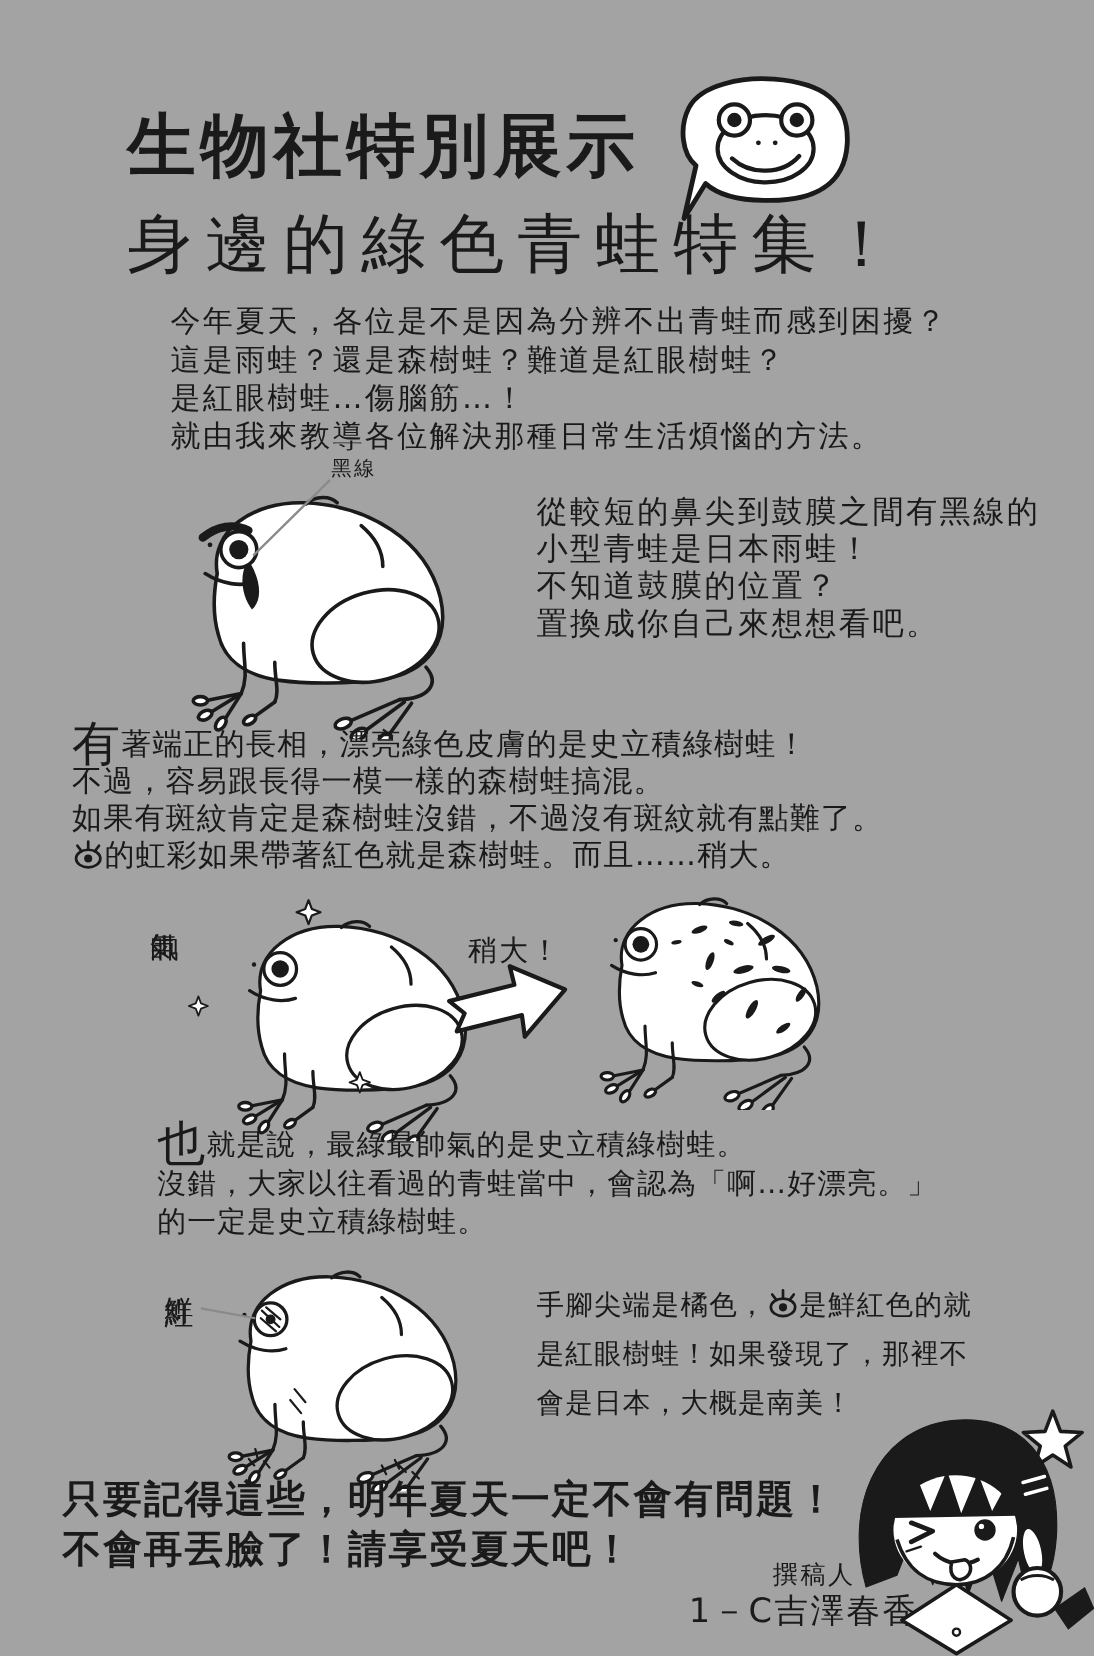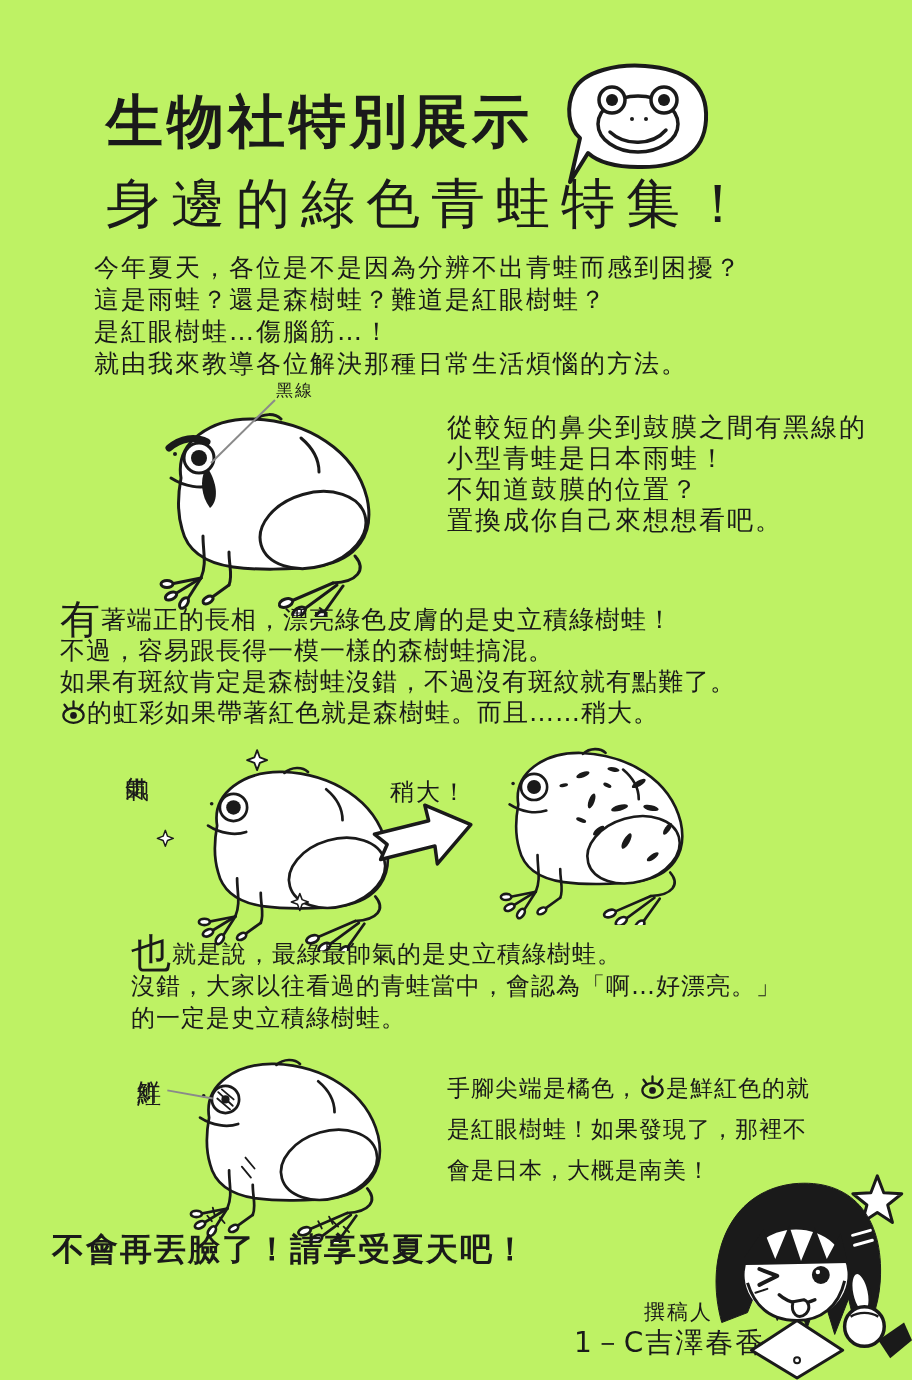--- a/index.html
+++ b/index.html
@@ -1,24 +1,24 @@
 <!DOCTYPE html>
 <html><head>
 <meta charset="utf-8">
 <style>
   html,body{margin:0;padding:0;background:#e8e8e8;}
   .page{
-    position:relative;width:912px;height:1380px;background:#bef264;
+    position:relative;width:912px;height:1380px;background:#a3a3a3;
     font-family:"DejaVu Sans",sans-serif;color:#1a1a1a;overflow:hidden;margin:0 auto;
   }
   .abs{position:absolute;}
   .title{left:106px;top:84px;font-size:57px;font-weight:bold;letter-spacing:4px;white-space:nowrap;}
   .subtitle{left:90px;top:168px;font-size:54px;font-weight:normal;letter-spacing:11px;white-space:nowrap;margin-left:16px;}
   .intro{left:94px;top:252px;font-size:25px;line-height:32px;letter-spacing:2px;}
-  .intro div{white-space:nowrap;}
+  .intro div{white-space:nowrap;margin-left:48px;}
   .hyla-text{left:447px;top:412px;font-size:26px;line-height:31px;letter-spacing:2px;}
   .hyla-text div{white-space:nowrap;}
   .para2{left:60px;top:604px;font-size:25px;line-height:31px;letter-spacing:1px;}
   .para2 div{white-space:nowrap;}
   .para3{left:131px;top:938px;font-size:24px;line-height:32px;letter-spacing:1px;}
   .para3 div{white-space:nowrap;}
   .redeye-text{left:447px;top:1068px;font-size:23px;line-height:41px;letter-spacing:1px;}
   .redeye-text div{white-space:nowrap;}
   .dropcap{font-size:40px;line-height:25px;vertical-align:-5px;font-weight:500;}
   .small-label{font-size:17px;letter-spacing:2px;white-space:nowrap;}
@@ -203,20 +203,21 @@
           <ellipse cx="12" cy="15.5" rx="9" ry="6.5"></ellipse>
         </g>
         <circle cx="12" cy="15.5" r="3" fill="#1a1a1a"></circle>
       </svg><span>是鮮紅色的就</span>
     </div>
     <div>是紅眼樹蛙！如果發現了，那裡不</div>
     <div>會是日本，大概是南美！</div>
   </div>
 
   <div class="abs footer-msg">
+    <div>只要記得這些，明年夏天一定不會有問題！</div>
     <div>不會再丟臉了！請享受夏天吧！</div>
   </div>
 
   <div class="abs credit-role">撰稿人</div>
   <div class="abs credit-name">1－C吉澤春香</div>
 
   <svg class="abs" style="left:694px;top:1164px;" width="218" height="216" viewBox="0 0 220 218">
     <polygon points="185,12 191.5,29.1 209.7,30 195.5,41.4 200.3,59 185,49 169.7,59 174.5,41.4 160.3,30 178.5,29.1" fill="#ffffff" stroke="#1a1a1a" stroke-width="3" stroke-linejoin="round"></polygon>
     <path d="M28,160 C10,96 34,28 100,20 C158,14 192,52 188,118 C186,146 178,164 166,178 L156,136 L142,172 L128,126 L114,166 L100,122 L84,158 L68,114 L54,150 Z" fill="#1a1a1a" stroke="#1a1a1a" stroke-linejoin="round"></path>
     <ellipse cx="103" cy="112" rx="52" ry="46" fill="#ffffff"></ellipse>

